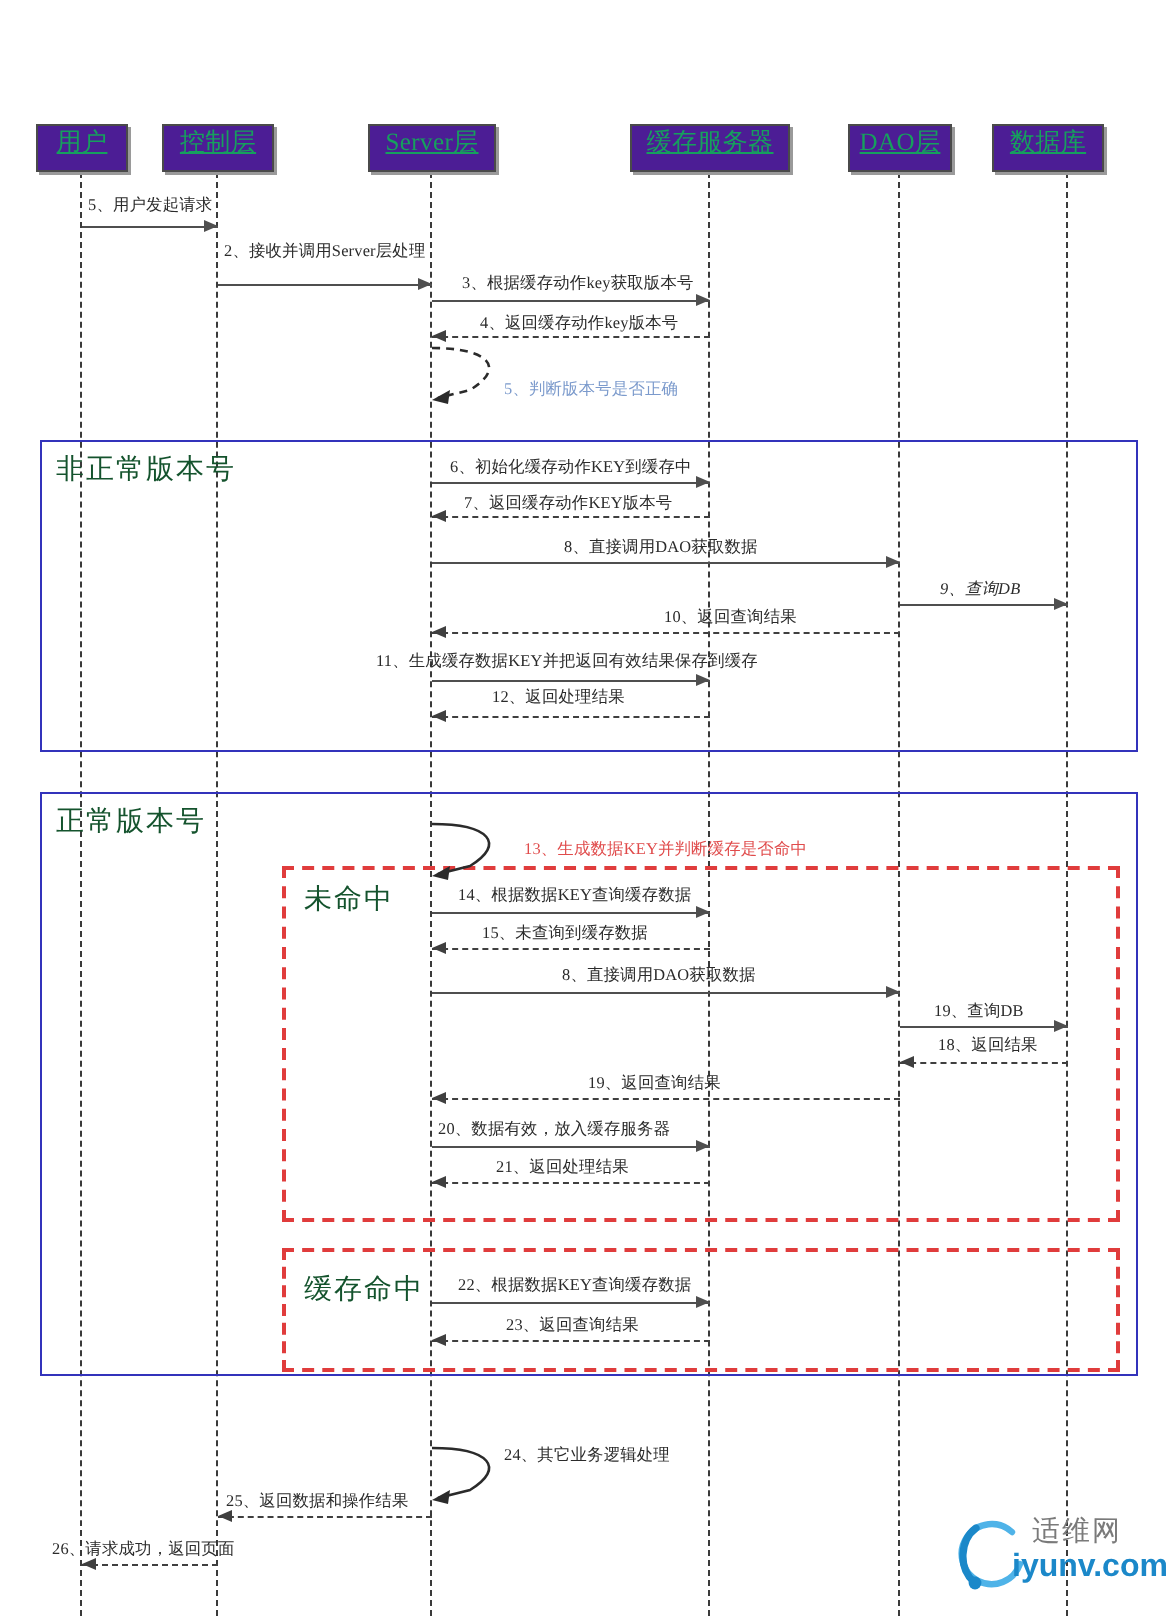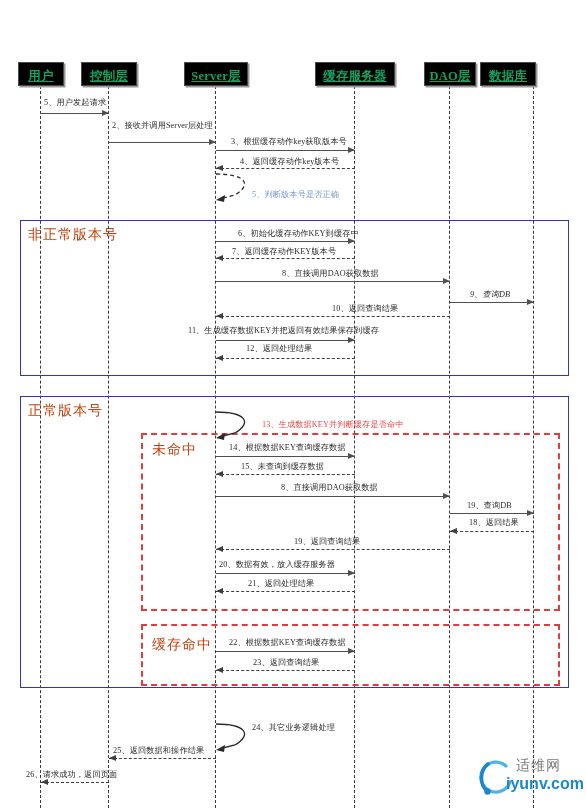--- a/index.html
+++ b/index.html
@@ -15,27 +15,26 @@
     width: 586px;
     height: 810px;
     background: #ffffff;
     overflow: hidden;
   }
   
   .actor-box {
     position: absolute;
     box-sizing: border-box;
     border: 1px solid #4a4a4a;
-    background: #000000;
+    background: #4c1d95;
     box-shadow: 1.5px 1.5px 0 0 #9a9a9a;
     display: flex;
-    align-items: flex-end;
+    align-items: flex-start;
     justify-content: center;
     height: 24px;
-    font-weight: bold;
   }
   .actor-label {
     font-family: "Liberation Serif", "DejaVu Serif", serif;
     font-size: 12.5px;
     color: #16a05d;
     text-decoration: underline;
     white-space: nowrap;
     letter-spacing: 0.2px;
   }
   
@@ -54,21 +53,21 @@
   .red-frame {
     position: absolute;
     box-sizing: border-box;
     border: 2px dashed #e03c3c;
     background: transparent;
   }
   .frame-label {
     position: absolute;
     font-family: "Liberation Serif", "DejaVu Serif", serif;
     font-size: 14px;
-    color: #c2410c;
+    color: #14532d;
     white-space: nowrap;
     letter-spacing: 1px;
   }
   
   .msg-line {
     position: absolute;
     height: 0;
   }
   .msg-solid {
     border-top: 1.3px solid #4f4f4f;
@@ -163,21 +162,21 @@
       </div>
       <div class="actor-box" style="left: 184px; top: 62px; width: 64px;">
         <span class="actor-label">Server层</span>
       </div>
       <div class="actor-box" style="left: 315px; top: 62px; width: 80px;">
         <span class="actor-label">缓存服务器</span>
       </div>
       <div class="actor-box" style="left: 424px; top: 62px; width: 52px;">
         <span class="actor-label">DAO层</span>
       </div>
-      <div class="actor-box" style="left: 480px; top: 62px; width: 56px;">
+      <div class="actor-box" style="left: 496px; top: 62px; width: 56px;">
         <span class="actor-label">数据库</span>
       </div>
     </div>
 
   <div id="messages">
       <div class="msg-line msg-solid" style="left: 41px; top: 113px; width: 68px;"></div>
       <div class="arrowhead arrow-right" style="left: 102px; top: 110px;"></div>
       <div class="msg-label" style="left: 44px; top: 97px;">5、用户发起请求</div>
       <div class="msg-line msg-solid" style="left: 109px; top: 142px; width: 107px;"></div>
       <div class="arrowhead arrow-right" style="left: 209px; top: 139px;"></div>
@@ -188,21 +187,21 @@
       <div class="msg-line msg-dashed" style="left: 216px; top: 168px; width: 139px;"></div>
       <div class="arrowhead arrow-left" style="left: 216px; top: 165px;"></div>
       <div class="msg-label" style="left: 240px; top: 156px;">4、返回缓存动作key版本号</div>
       <svg width="46" height="34" viewBox="0 0 46 34" style="position: absolute; left: 215px; top: 170px;">
         <path d="M1 4 C 30 4, 38 14, 20 25 L 4 29" fill="none" stroke="#2b2b2b" stroke-width="1.3" stroke-dasharray="4 3"></path>
         <path d="M1 30 L 10 25 L 9 32 Z" fill="#2b2b2b"></path>
       </svg>
       <div class="msg-label blue" style="left: 252px; top: 189px;">5、判断版本号是否正确</div>
       <div class="msg-line msg-solid" style="left: 216px; top: 241px; width: 139px;"></div>
       <div class="arrowhead arrow-right" style="left: 348px; top: 238px;"></div>
-      <div class="msg-label" style="left: 225px; top: 228px; margin-left: 13px;">6、初始化缓存动作KEY到缓存中</div>
+      <div class="msg-label" style="left: 225px; top: 228px;">6、初始化缓存动作KEY到缓存中</div>
       <div class="msg-line msg-dashed" style="left: 216px; top: 258px; width: 139px;"></div>
       <div class="arrowhead arrow-left" style="left: 216px; top: 255px;"></div>
       <div class="msg-label" style="left: 232px; top: 246px;">7、返回缓存动作KEY版本号</div>
       <div class="msg-line msg-solid" style="left: 216px; top: 281px; width: 234px;"></div>
       <div class="arrowhead arrow-right" style="left: 443px; top: 278px;"></div>
       <div class="msg-label" style="left: 282px; top: 268px;">8、直接调用DAO获取数据</div>
       <div class="msg-line msg-solid" style="left: 450px; top: 302px; width: 84px;"></div>
       <div class="arrowhead arrow-right" style="left: 527px; top: 299px;"></div>
       <div class="msg-label" style="left: 470px; top: 289px; font-style: italic;">9、查询DB</div>
       <div class="msg-line msg-dashed" style="left: 216px; top: 316px; width: 234px;"></div>

